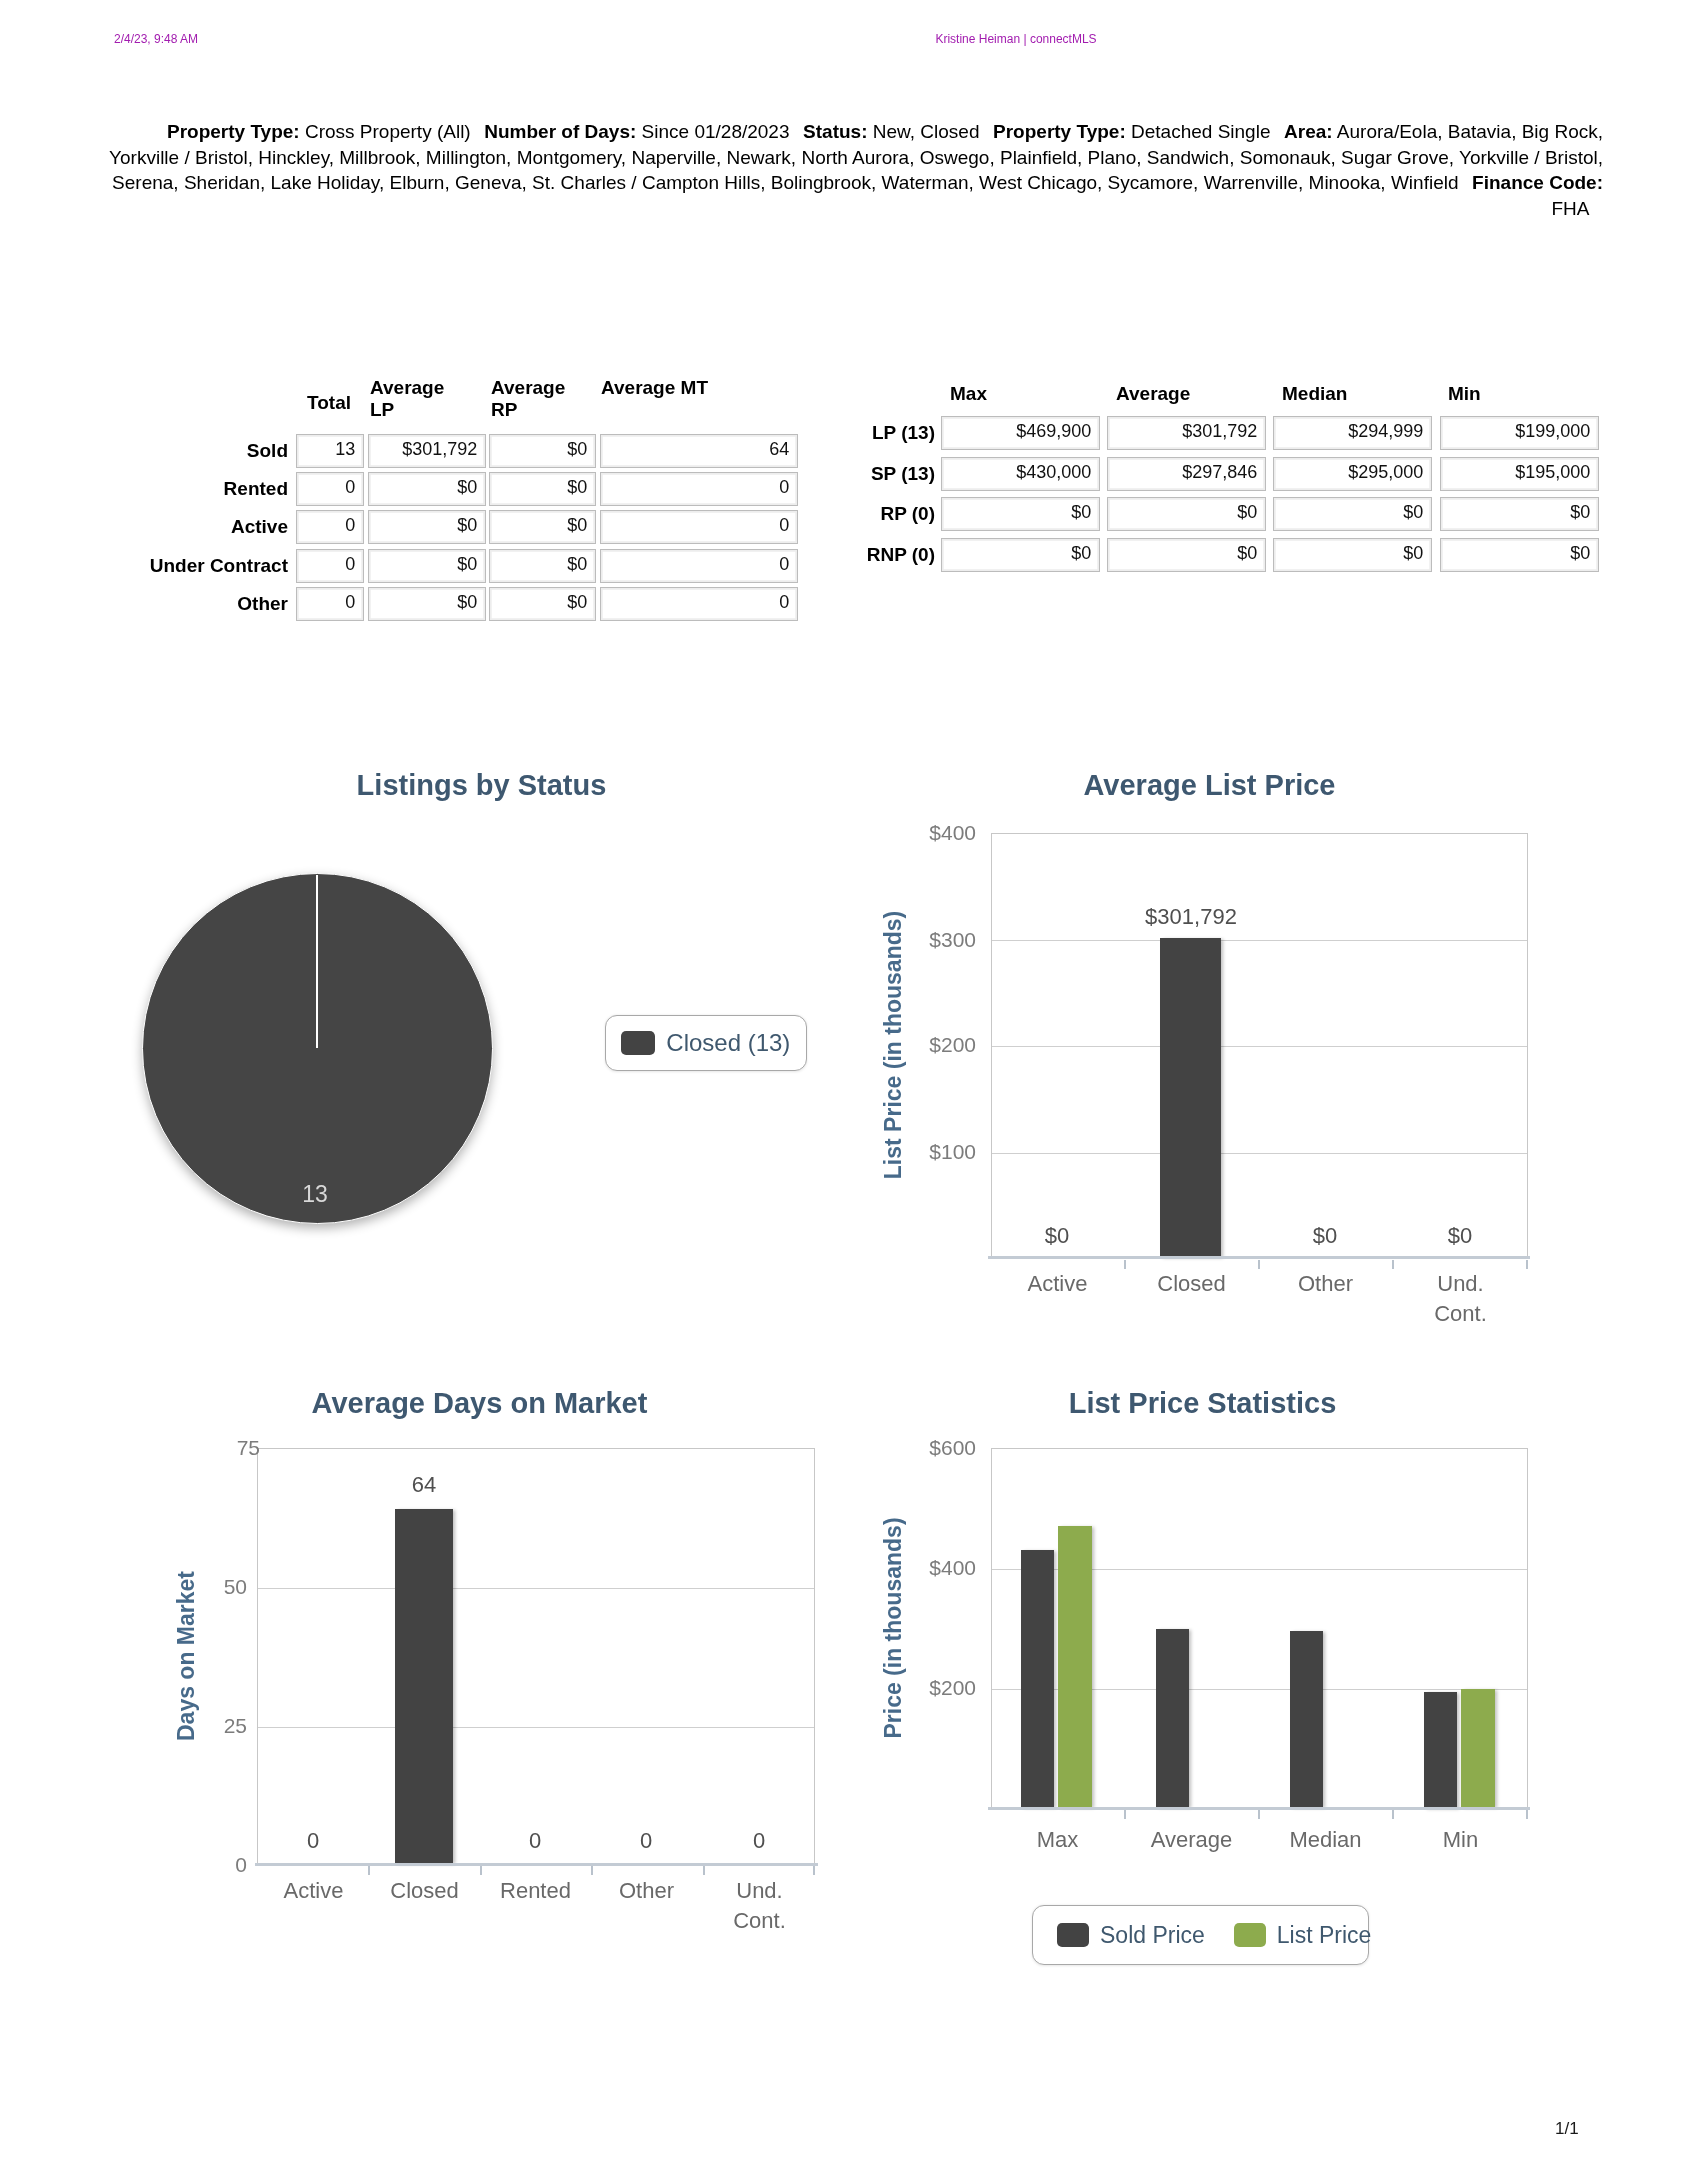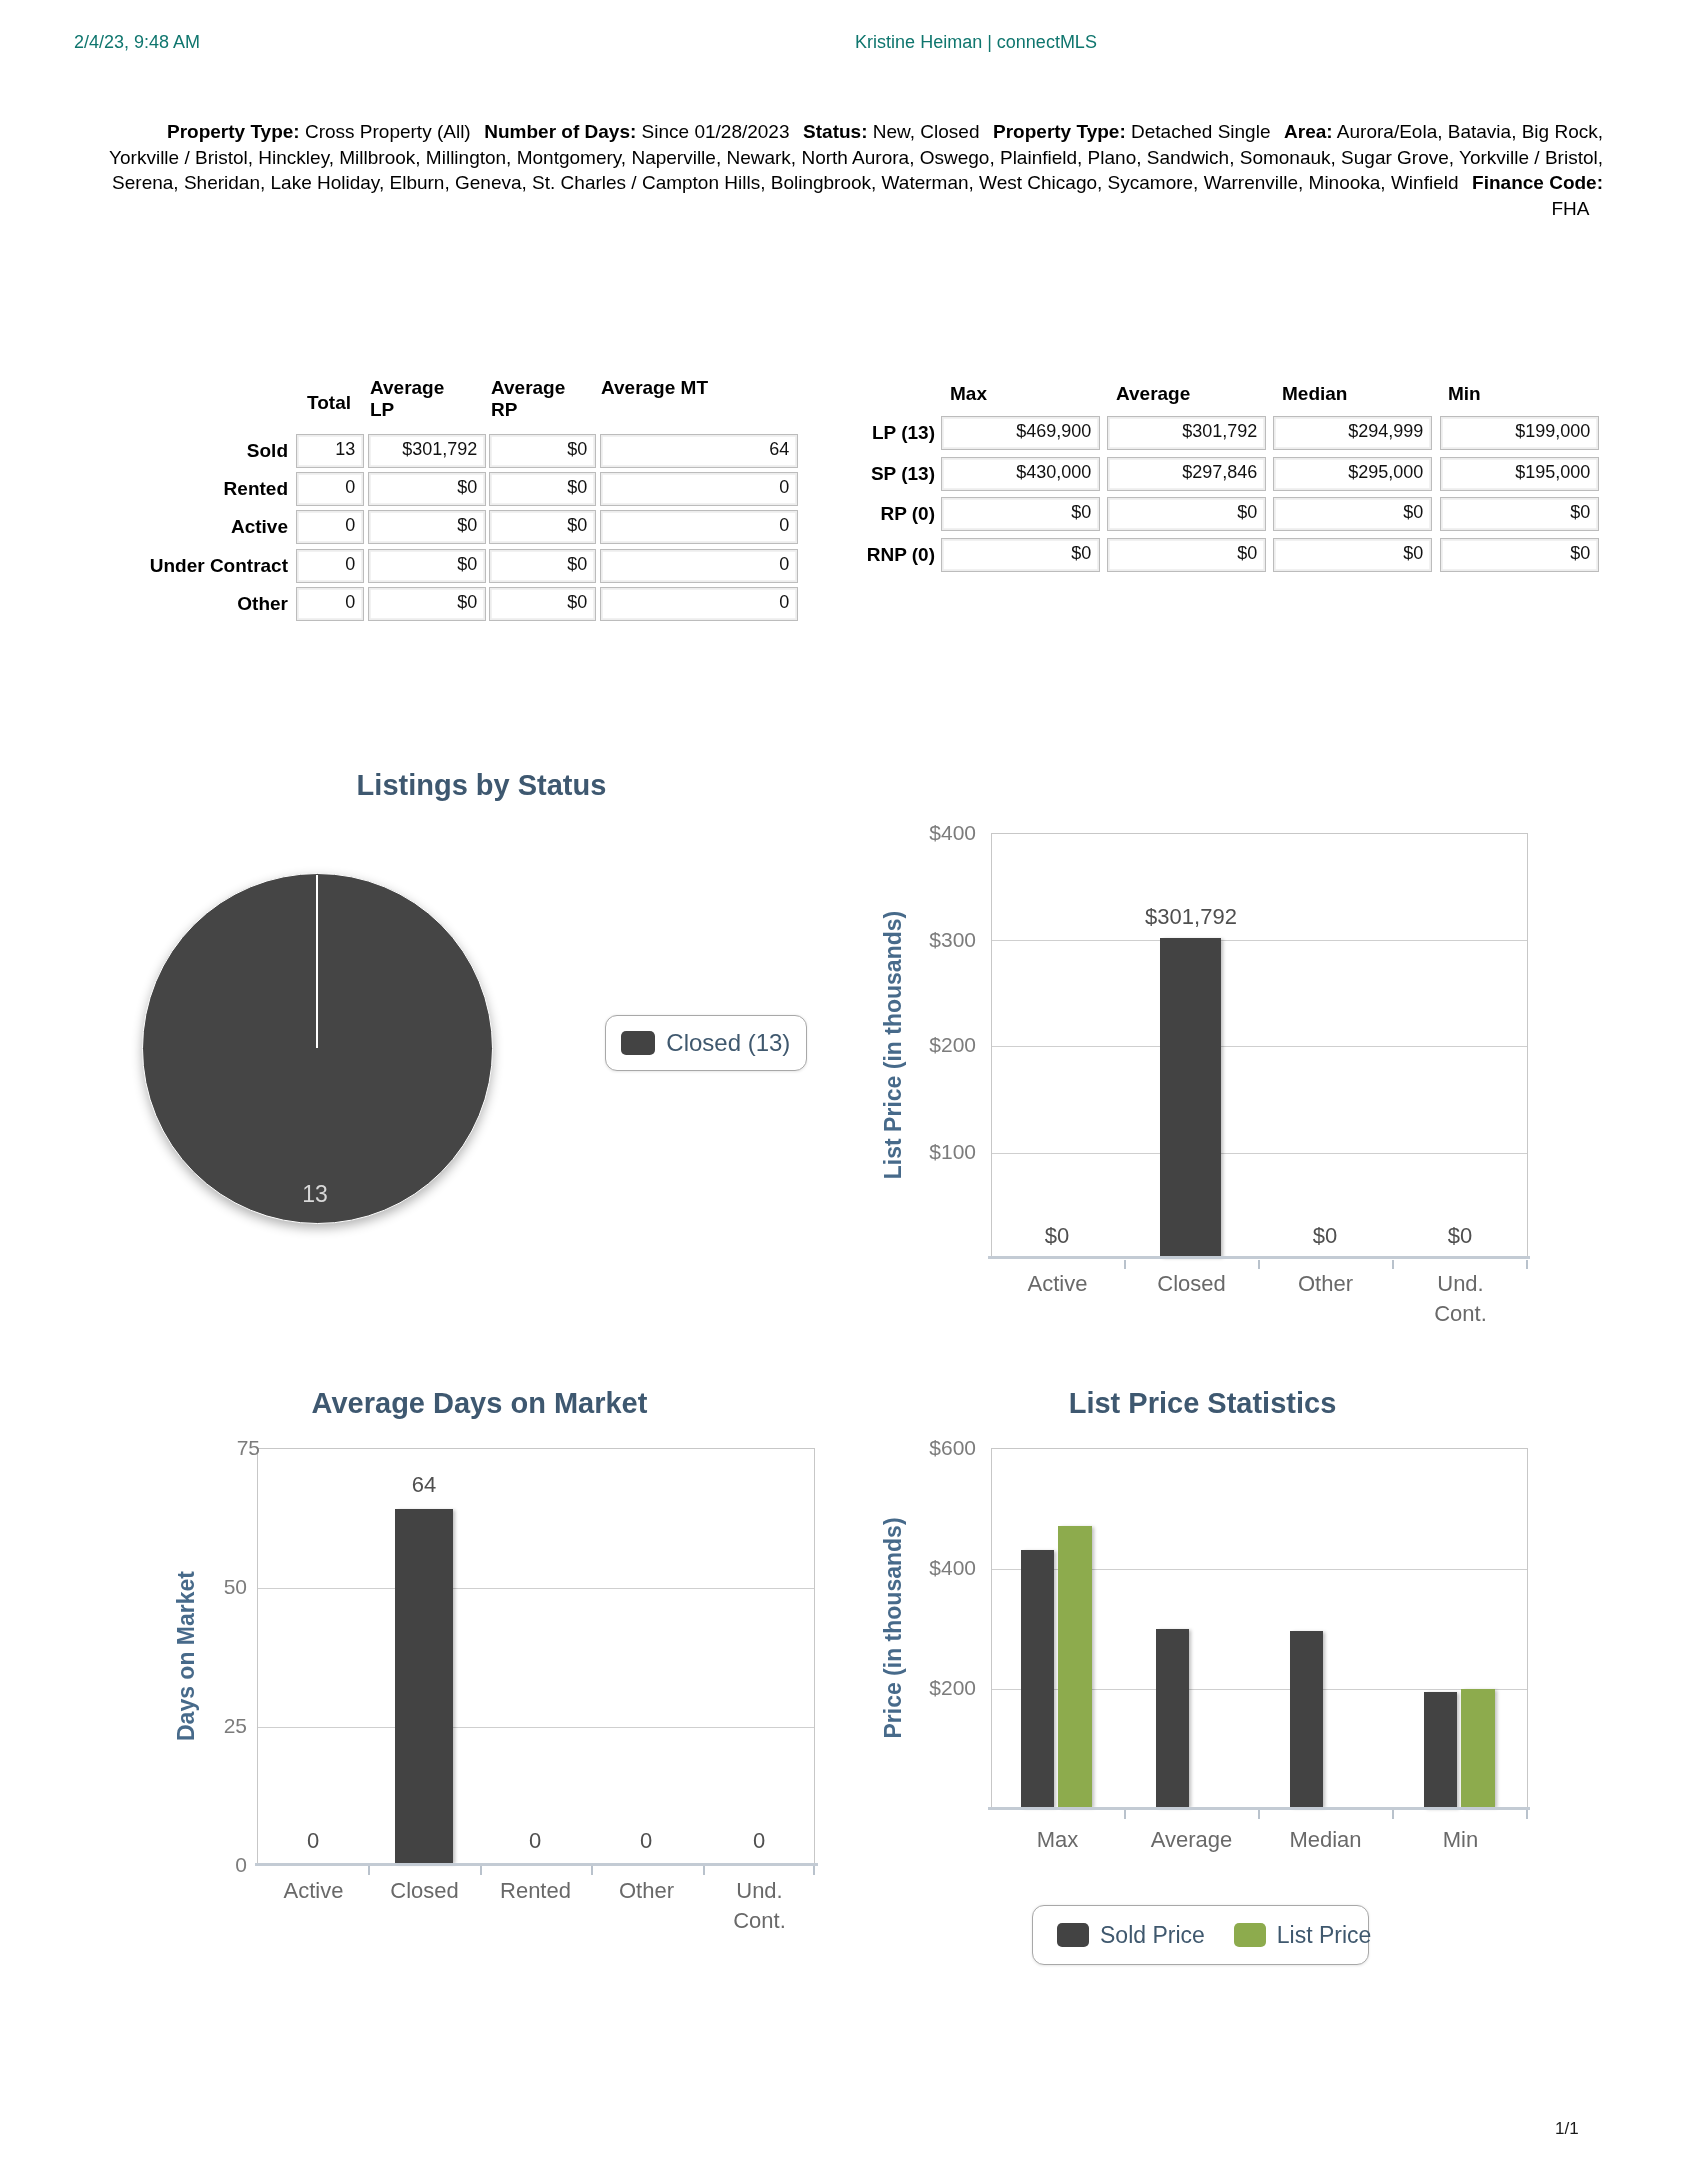--- a/index.html
+++ b/index.html
@@ -1,20 +1,20 @@
 <!DOCTYPE html>
 <html style="font-size:13.6px"><head>
 <meta charset="utf-8">
 <style>
   html,body{margin:0;padding:0;background:#fff;}
   .page{position:relative;width:1685px;height:2181px;background:#fff;
         font-family:"Liberation Sans",sans-serif;color:#000;overflow:hidden;}
   .abs{position:absolute;}
   
-  .hdr{font-size:18px;color:#0f766e;white-space:nowrap;}
+  .hdr{font-size:12px;color:#a21caf;white-space:nowrap;margin-left:40px;}
   .ftr{font-size:17px;color:#1a1a1a;white-space:nowrap;}
   
   .criteria{font-size:19px;line-height:25.6px;color:#000;text-align:right;}
   .criteria b{font-weight:bold;}
   .seg{margin-right:13.6px;}
   
   .colhead{position:absolute;font-weight:bold;font-size:19px;line-height:22px;color:#000;white-space:pre-line;}
   .rowlabel{position:absolute;font-weight:bold;font-size:19px;line-height:34px;text-align:right;color:#000;white-space:nowrap;}
   .cellbox{position:absolute;height:34px;background:#fff;border:1.7px solid #bcbcbc;
            box-shadow:inset 0 0 0 1.7px #ededed;box-sizing:border-box;
@@ -127,20 +127,21 @@
 
   <div class="chart-title" style="left:226px;top:769px;">Listings by Status</div>
   <div class="pie"></div>
   <div class="pie-line"></div>
   <div class="pie-num">13</div>
   <div class="legend" style="left:605px;top:1015px;width:202px;height:56px;padding-left:15.3px;">
     <span class="swatch bar-dark" style="width:34px;"></span>
     <span class="legend-label" style="font-size:24px;">Closed (13)</span>
   </div>
 
+  <div class="chart-title" style="left:954px;top:769px;">Average List Price</div>
   <div class="ylab" style="left:893px;top:1045px;">List Price (in thousands)</div>
 
   <div class="plot" style="left:991px;top:833px;width:537px;height:425px;">
     <div class="gridline" style="top:106px;"></div>
     <div class="gridline" style="top:212px;"></div>
     <div class="gridline" style="top:319px;"></div>
   </div>
   <div class="ytick" style="left:869px;top:820px;">$400</div>
   <div class="ytick" style="left:869px;top:927px;">$300</div>
   <div class="ytick" style="left:869px;top:1032px;">$200</div>

